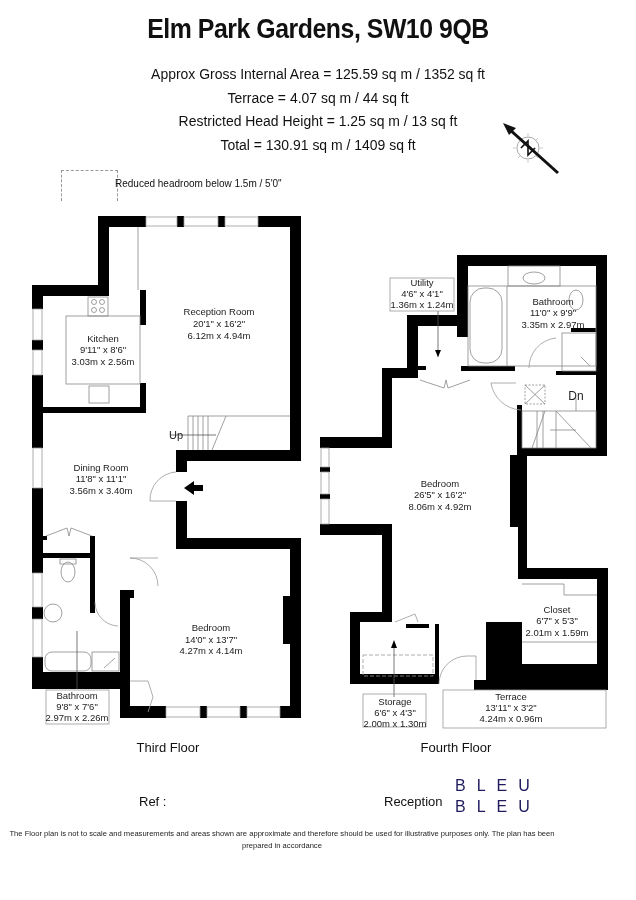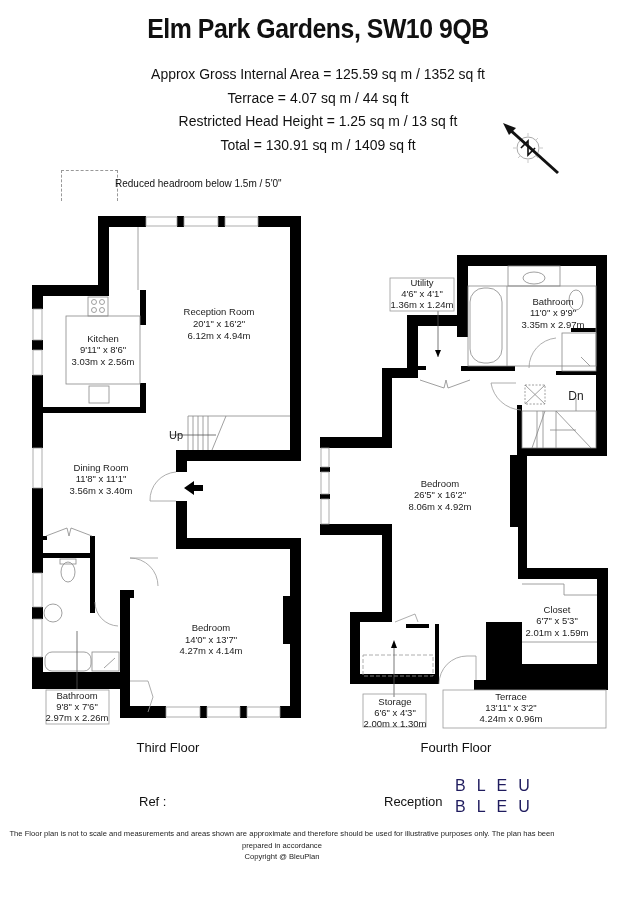--- a/index.html
+++ b/index.html
@@ -319,14 +319,13 @@
 
 <div class="ref">Ref  :</div>
 <div class="copyright">Reception</div>
 <div class="logo">
   <div>BLEU</div>
   <div>BLEU</div>
 </div>
 
 <div class="disclaimer">
   <div>The Floor plan is not to scale and measurements and areas shown are approximate and therefore should be used for illustrative purposes only. The plan has been prepared in accordance</div>
-  <div>Copyright @ BleuPlan</div>
 </div>
 
 </body></html>

